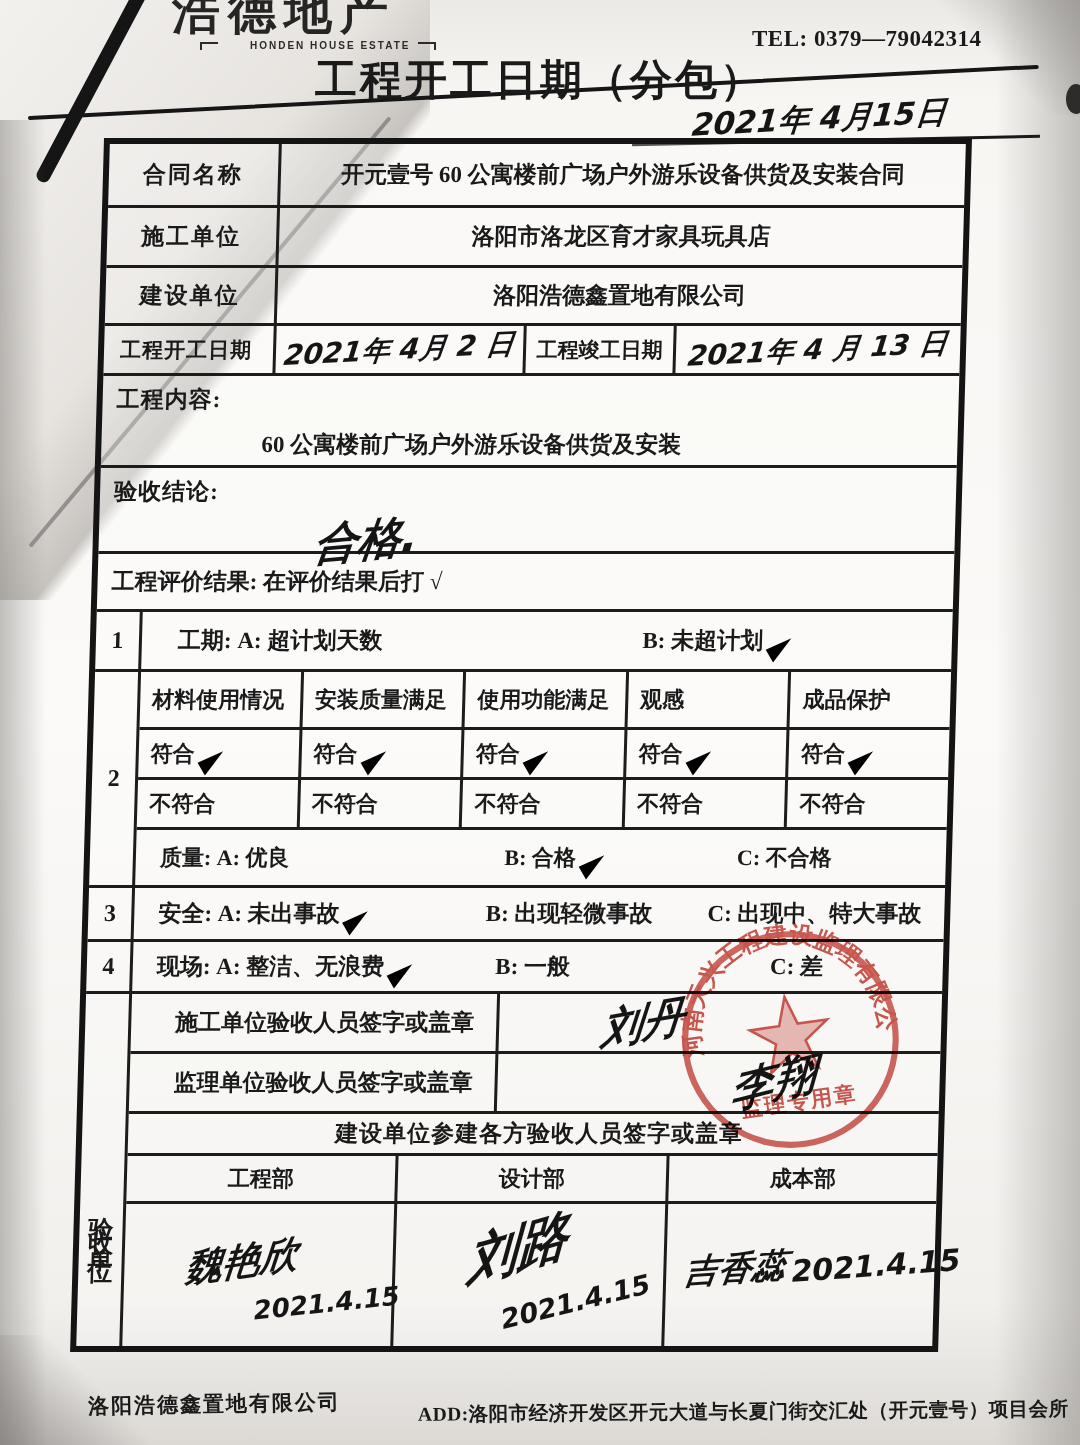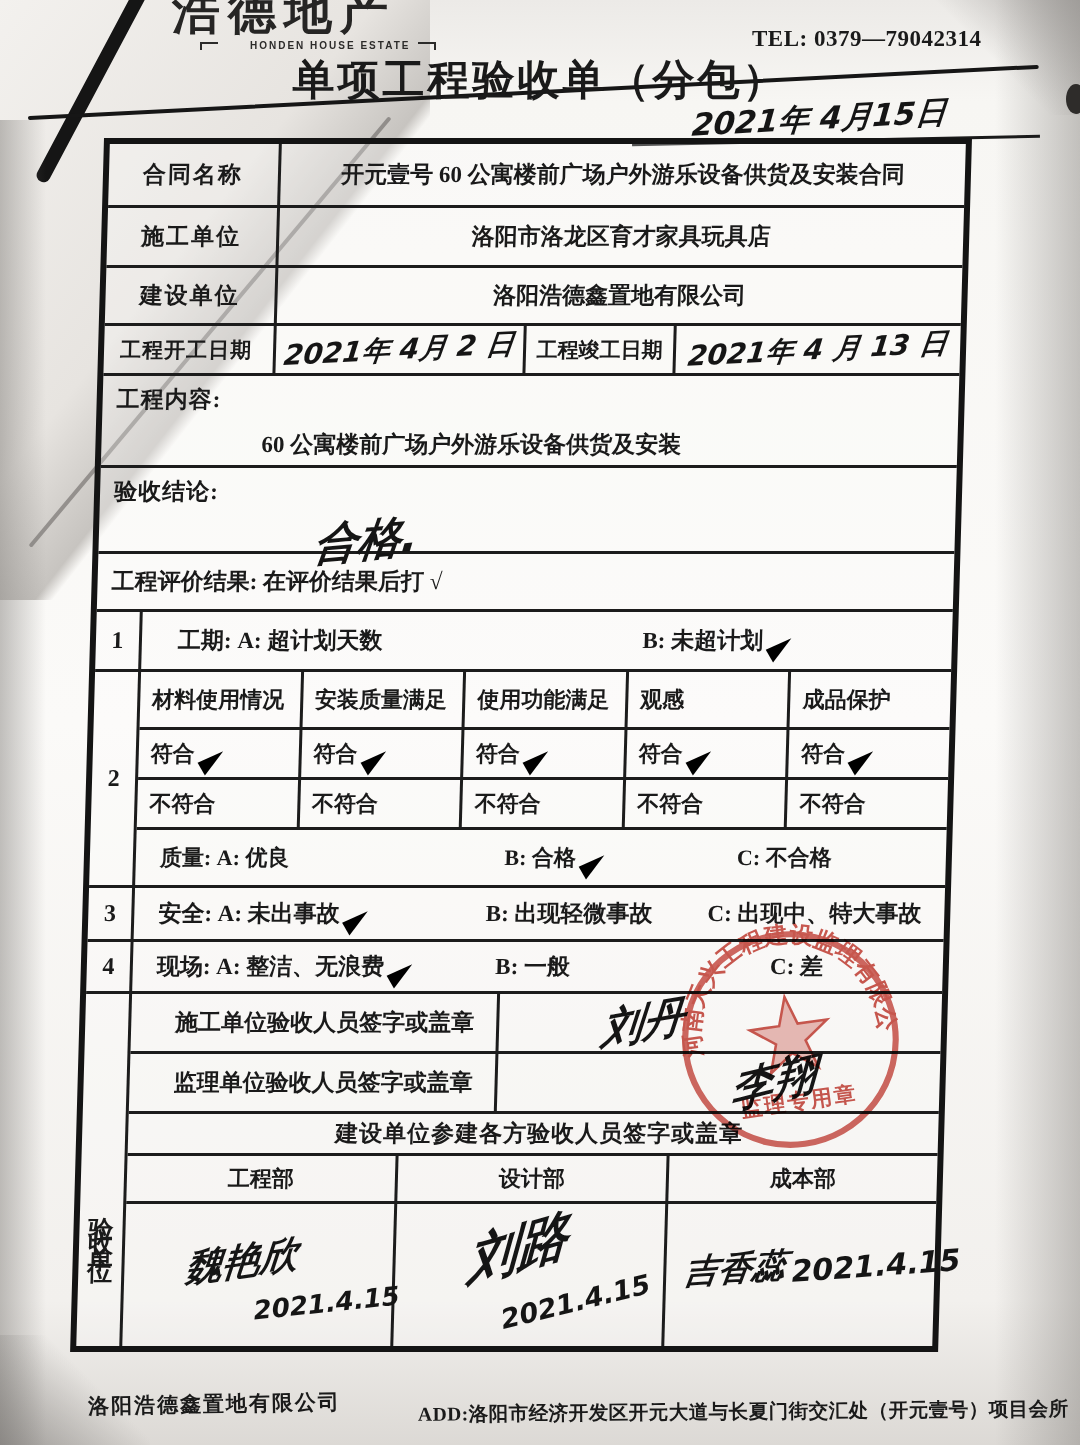--- a/index.html
+++ b/index.html
@@ -112,21 +112,21 @@
 <div class="logo">
   <div class="logo-cn">浩德地产</div>
   <div class="logo-en">
     <span class="tick l"></span>
     <span class="txt">HONDEN HOUSE ESTATE</span>
     <span class="tick"></span>
   </div>
 </div>
 <div class="tel">TEL: 0379—79042314</div>
 <div class="rule-main"></div>
-<div class="title">单项工程验收单（分包）</div>
+<div class="title">工程开工日期（分包）</div>
 <div class="date-hand hw">2021年 4月15日</div>
 <div class="rule-date"></div>
 
 <div class="form">
 
   <div class="row" style="height:64px">
     <div class="cell lab w172">合同名称</div>
     <div class="cell val grow end">开元壹号 60 公寓楼前广场户外游乐设备供货及安装合同</div>
   </div>
 

